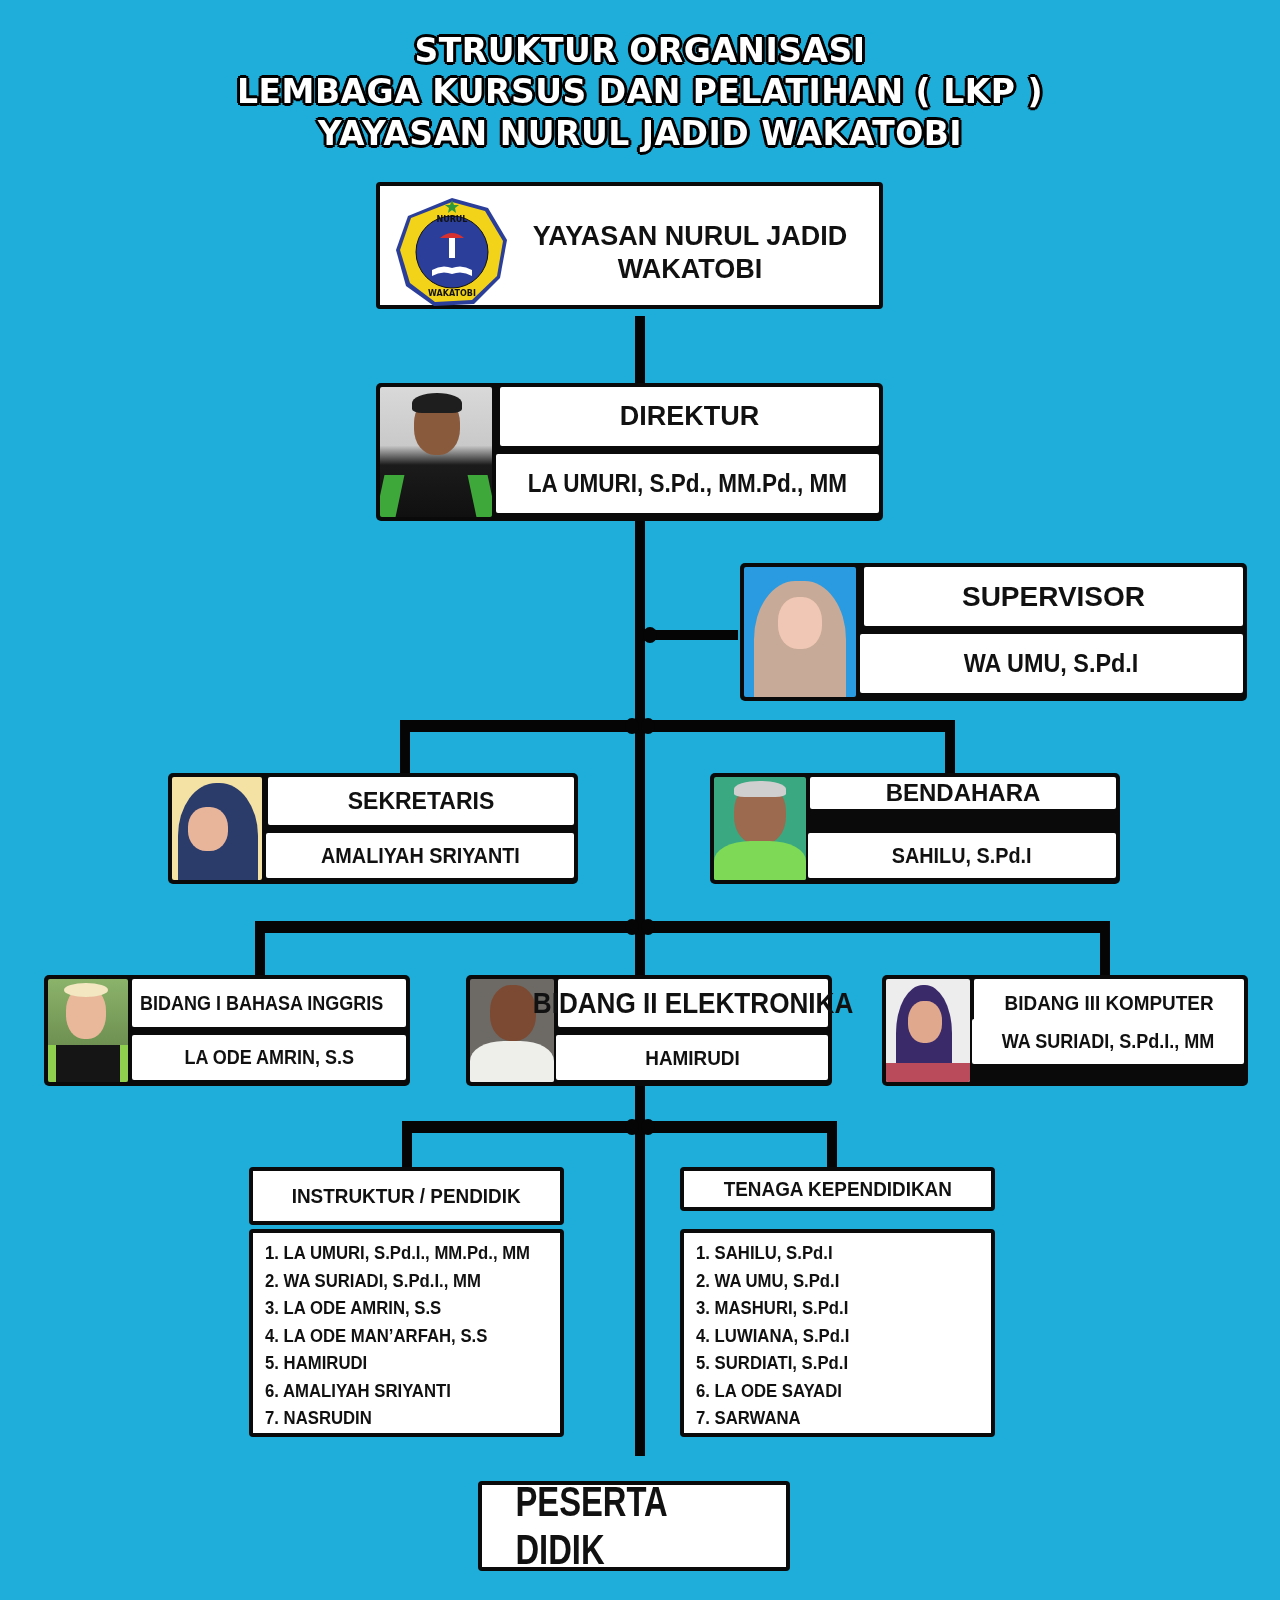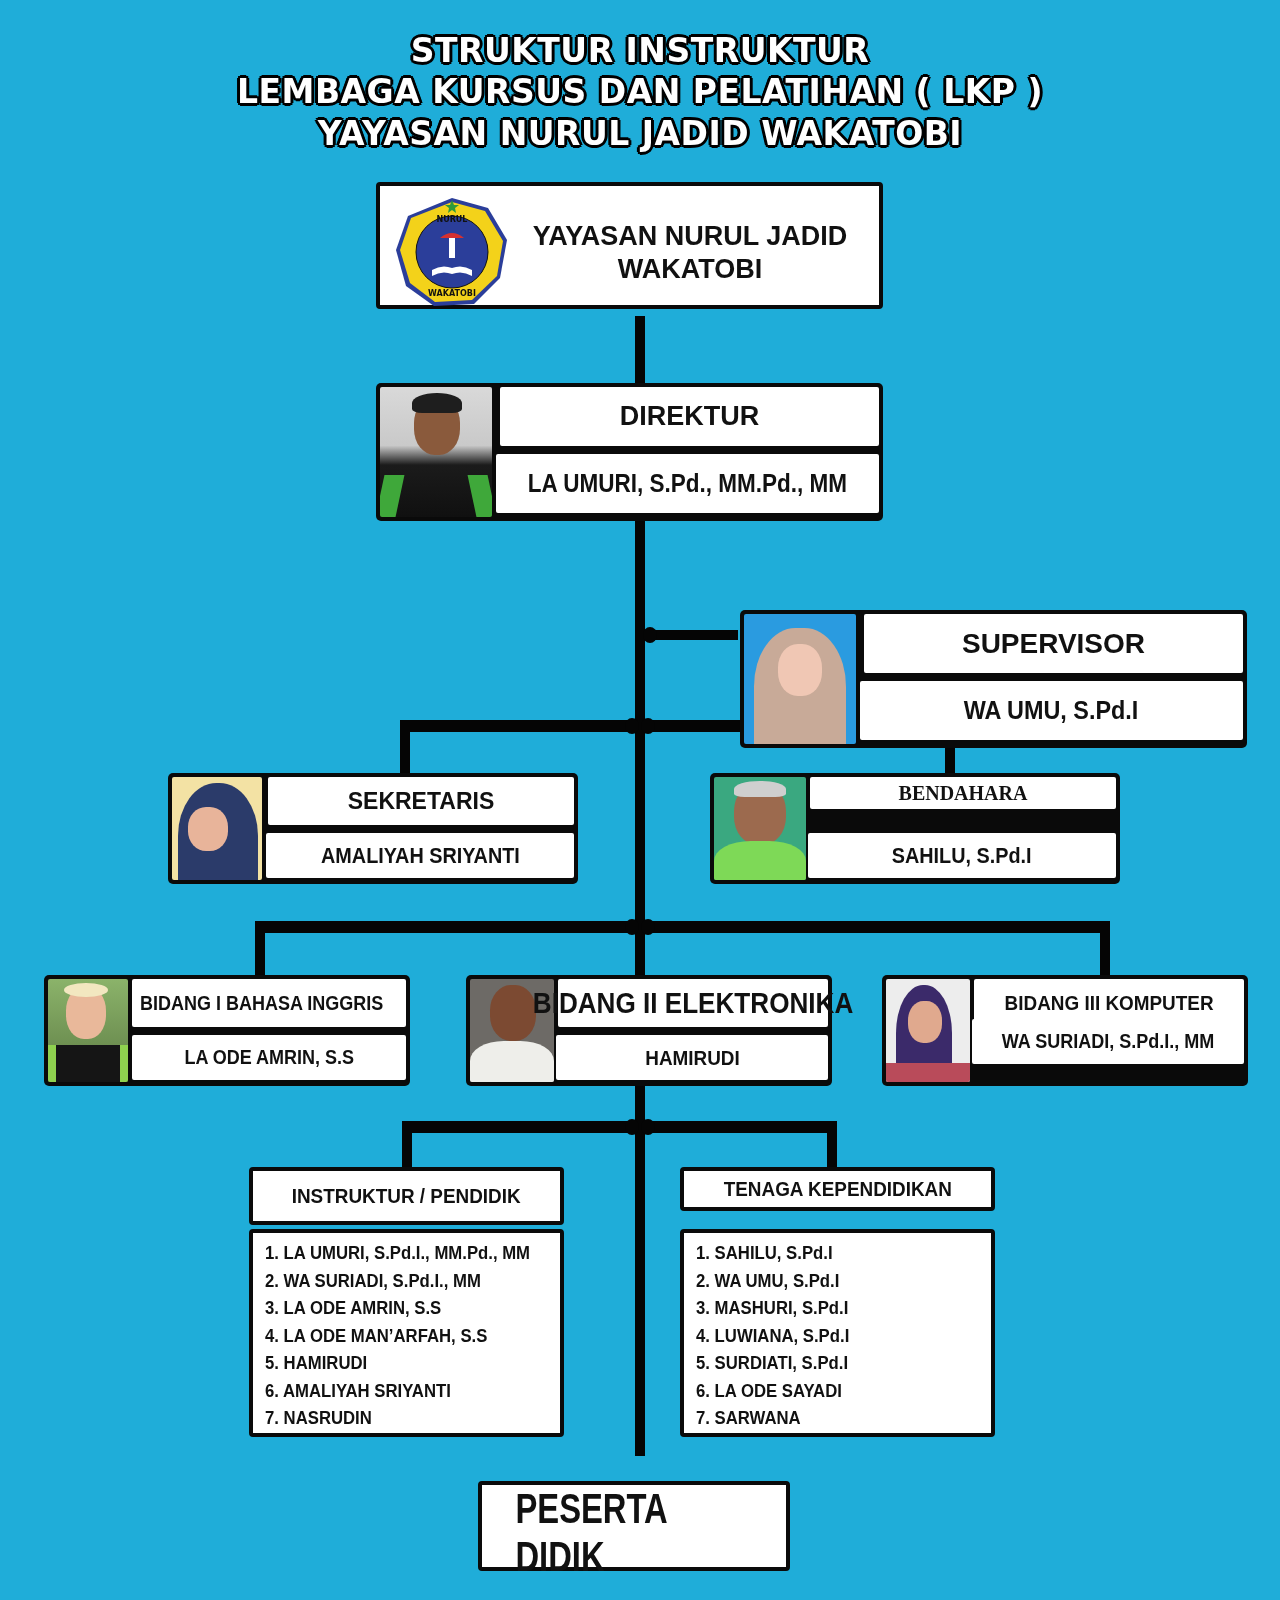--- a/index.html
+++ b/index.html
@@ -48,21 +48,21 @@
     font-family: "Liberation Sans", sans-serif; font-weight: bold;
     font-size: 19px; line-height: 27.5px; color: #111;
     transform: scaleX(0.88); transform-origin: left;
     white-space: nowrap;
   }
   .narrow { transform: scaleX(0.9); display: inline-block; }
 </style>
 </head>
 <body>
 
-<div class="title" style="top:30px;">STRUKTUR INSTRUKTUR</div>
+<div class="title" style="top:30px;">STRUKTUR ORGANISASI</div>
 <div class="title" style="top:71px;">LEMBAGA KURSUS DAN PELATIHAN ( LKP )</div>
 <div class="title" style="top:113px;">YAYASAN NURUL JADID WAKATOBI</div>
 
 <div>
 
   <div class="line" style="left:635px; top:316px; width:10px; height:1140px;"></div>
 
   <div class="line" style="left:640px; top:630px; width:98px; height:10px;"></div>
   <div class="knob" style="left:643px; top:627px; width:14px; height:16px;"></div>
 
@@ -110,21 +110,21 @@
     <div style="position:absolute; left:32px; top:6px; width:50px; height:20px; border-radius:50% 50% 20% 20%; background:#1e1e1e;"></div>
     <div style="position:absolute; left:0; top:88px; width:20px; height:42px; background:#3fa83a; transform:skewX(-12deg);"></div>
     <div style="position:absolute; left:92px; top:88px; width:20px; height:42px; background:#3fa83a; transform:skewX(12deg);"></div>
   </div>
   <div class="cell" style="left:124px; top:4px; right:4px; height:59px; font-size:27px;">DIREKTUR</div>
   <div class="cell" style="left:120px; top:71px; right:4px; height:59px; font-size:25px;">
       <span class="narrow">LA UMURI, S.Pd., MM.Pd., MM</span>
     </div>
 </div>
 
-<div class="card" style="left:740px; top:563px; width:507px; height:138px;margin-top:47px;">
+<div class="card" style="left:740px; top:563px; width:507px; height:138px;">
   <div class="photo" style="width:112px; background:#2a9be0;">
     <div style="position:absolute; left:10px; top:14px; width:92px; height:130px; border-radius:45% 45% 10% 10%; background:#c8aa98;"></div>
     <div style="position:absolute; left:34px; top:30px; width:44px; height:52px; border-radius:45%; background:#f0c7b4;"></div>
   </div>
   <div class="cell" style="left:124px; top:4px; right:4px; height:59px; font-size:28px;">SUPERVISOR</div>
   <div class="cell" style="left:120px; top:71px; right:4px; height:59px; font-size:26px;">
       <span class="narrow">WA UMU, S.Pd.I</span>
     </div>
 </div>
 
@@ -138,21 +138,21 @@
       <span class="narrow">AMALIYAH SRIYANTI</span>
     </div>
 </div>
 
 <div class="card" style="left:710px; top:773px; width:410px; height:111px;">
   <div class="photo" style="width:92px; background:#3aa880;">
     <div style="position:absolute; left:20px; top:6px; width:52px; height:62px; border-radius:45%; background:#9c6a4e;"></div>
     <div style="position:absolute; left:20px; top:4px; width:52px; height:16px; border-radius:50% 50% 20% 20%; background:#cfcfcf;"></div>
     <div style="position:absolute; left:0; top:64px; width:92px; height:50px; border-radius:40% 40% 0 0; background:#7ed957;"></div>
   </div>
-  <div class="cell" style="left:100px; top:4px; right:4px; height:32px; font-size:20px;font-family:Liberation Serif, serif;">BENDAHARA</div>
+  <div class="cell" style="left:100px; top:4px; right:4px; height:32px; font-size:24px;">BENDAHARA</div>
   <div class="cell" style="left:98px; top:60px; right:4px; height:45px; font-size:22px;">
       <span class="narrow">SAHILU, S.Pd.I</span>
     </div>
 </div>
 
 <div class="card" style="left:44px; top:975px; width:366px; height:111px;">
   <div class="photo" style="width:80px; background:linear-gradient(180deg,#8bb36a,#5e7c44);">
     <div style="position:absolute; left:18px; top:8px; width:40px; height:52px; border-radius:45%; background:#e9b89a;"></div>
     <div style="position:absolute; left:16px; top:4px; width:44px; height:14px; border-radius:50%; background:#f2e7c0;"></div>
     <div style="position:absolute; left:0; top:66px; width:80px; height:46px; background:#151515; border-left:8px solid #8fd14f; border-right:8px solid #8fd14f; box-sizing:border-box;"></div>
@@ -211,15 +211,15 @@
 <div class="list-box" style="left:680px; top:1229px; width:315px; height:208px;">
   <div class="item">1. SAHILU, S.Pd.I</div>
   <div class="item">2. WA UMU, S.Pd.I</div>
   <div class="item">3. MASHURI, S.Pd.I</div>
   <div class="item">4. LUWIANA, S.Pd.I</div>
   <div class="item">5. SURDIATI, S.Pd.I</div>
   <div class="item">6. LA ODE SAYADI</div>
   <div class="item">7. SARWANA</div>
 </div>
 
-<div class="box" style="left:478px; top:1481px; width:312px; height:90px; display:flex; align-items:flex-start; justify-content:center;">
+<div class="box" style="left:478px; top:1481px; width:312px; height:90px; display:flex; align-items:center; justify-content:center;">
   <span style="font-weight:bold; font-size:42px; color:#111; display:inline-block; transform:scaleX(0.78);">PESERTA DIDIK</span>
 </div>
 
 </body></html>

